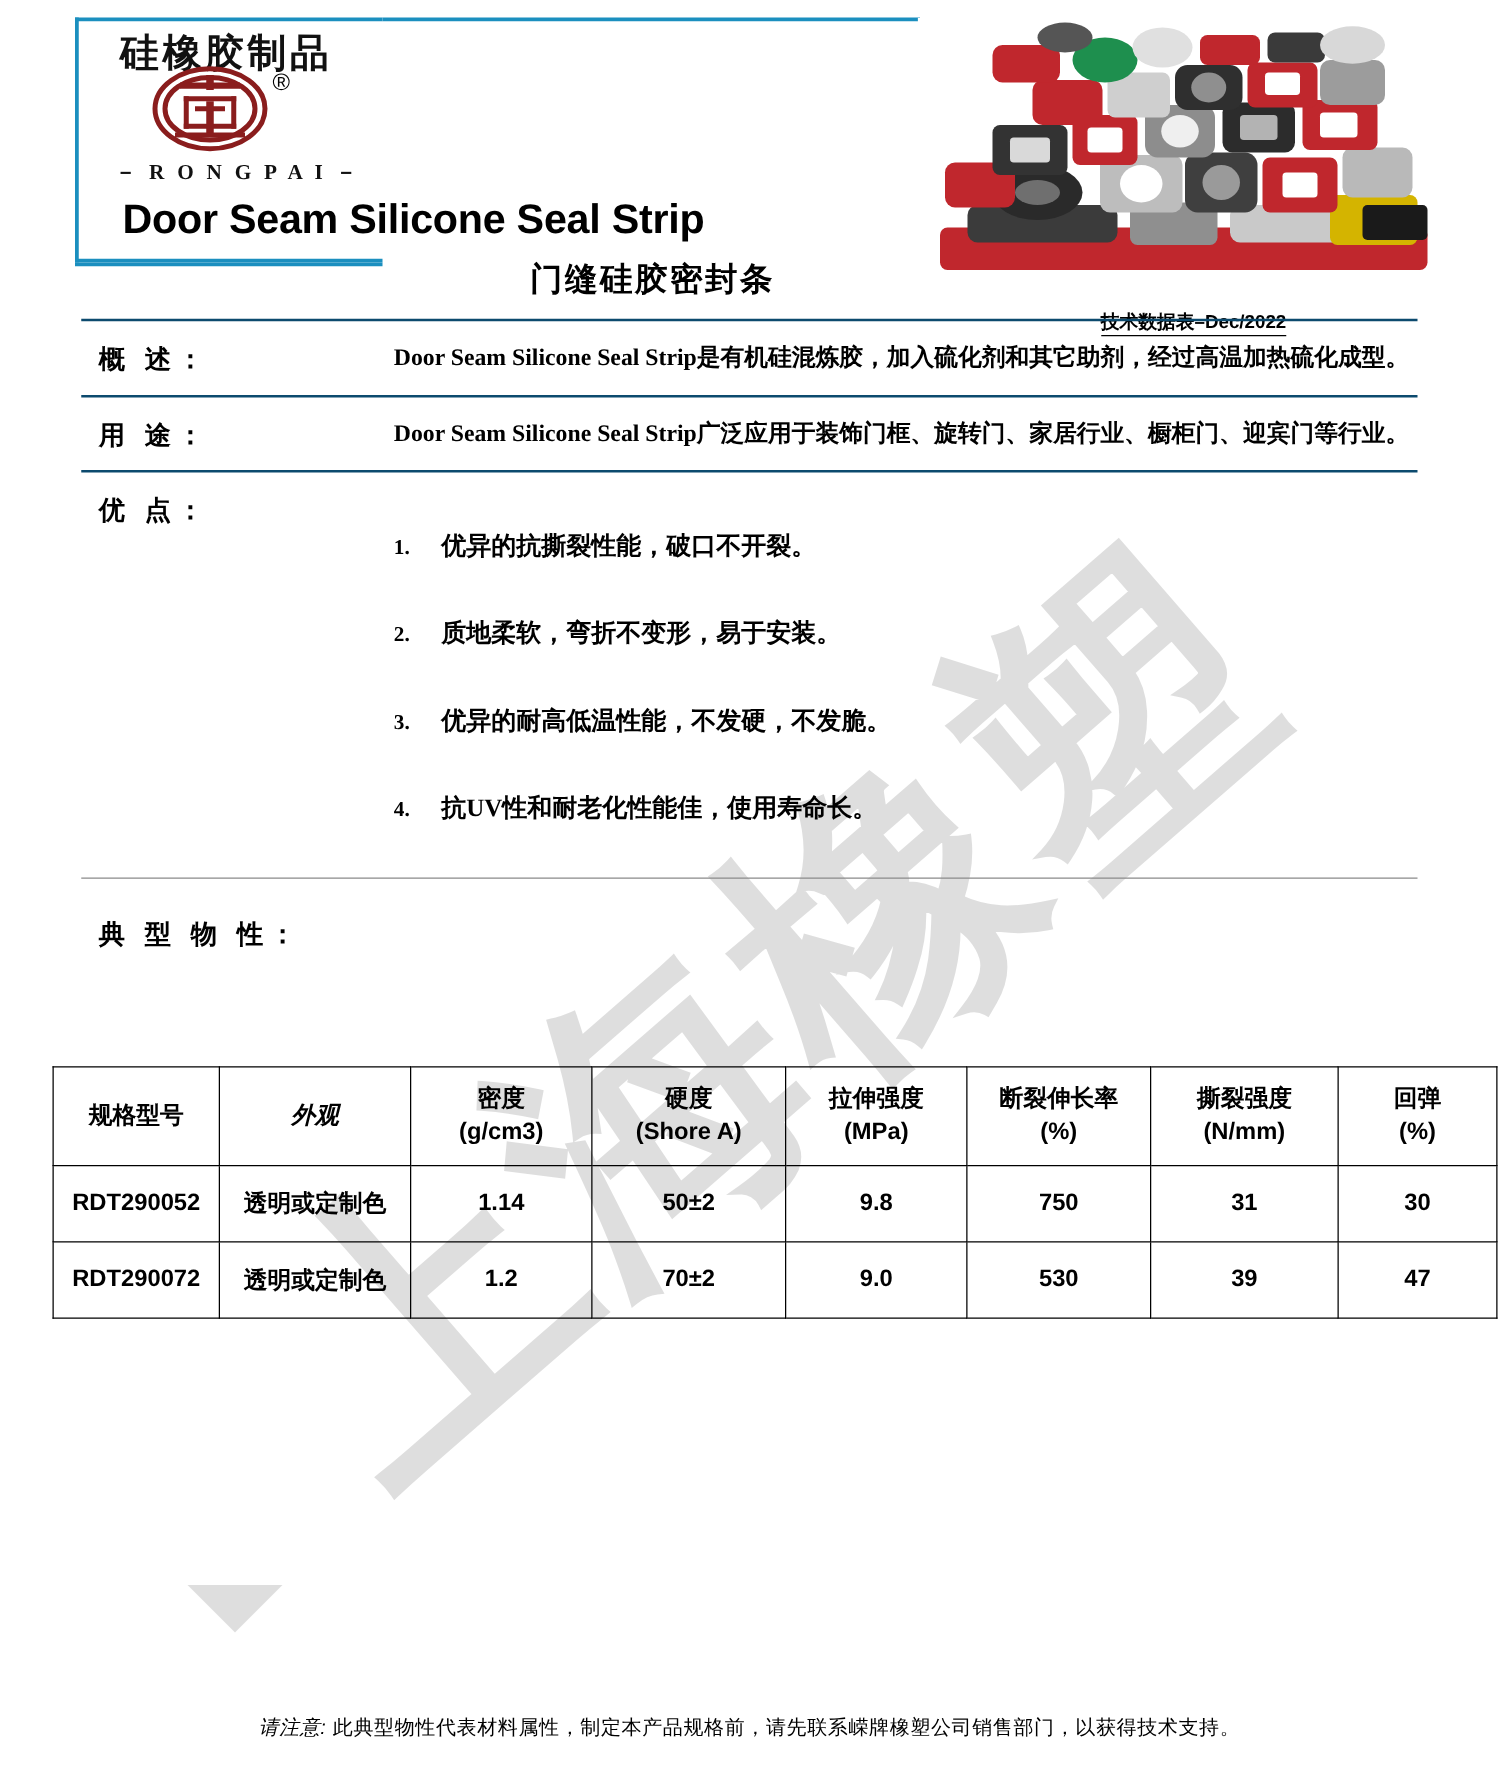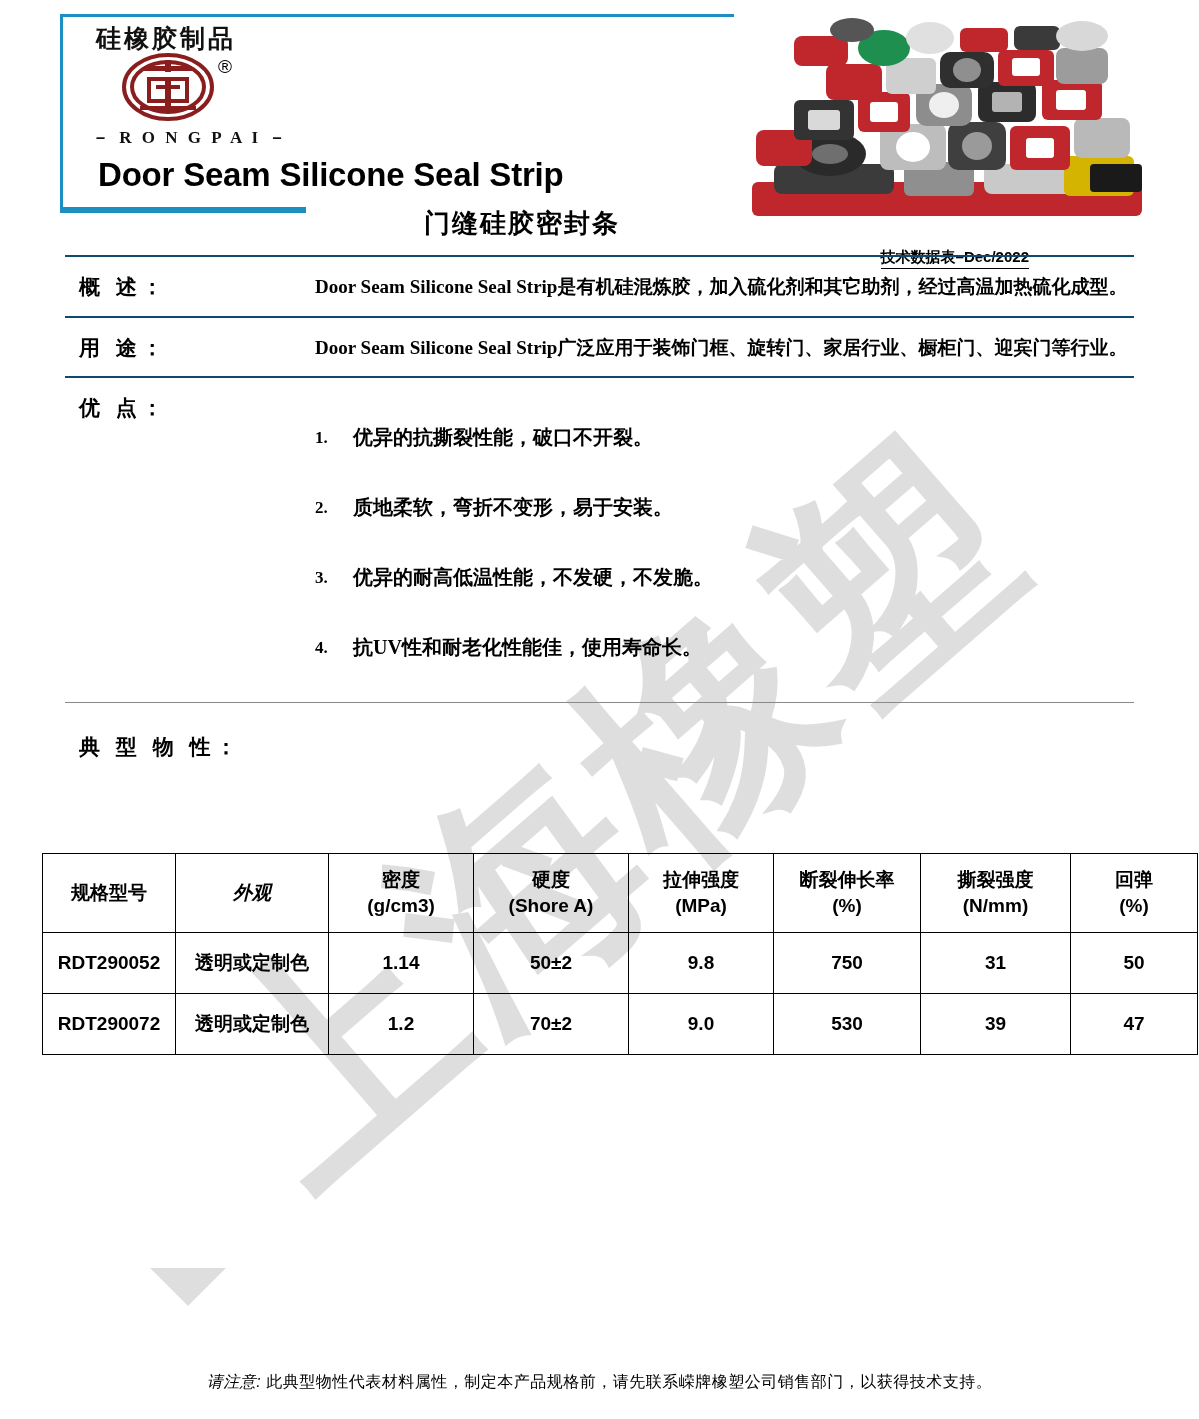--- a/index.html
+++ b/index.html
@@ -67,21 +67,21 @@
     position: absolute;
     left: 306px; top: 14px;
     width: 430px;
     height: 3px;
     background: #1b8fbf;
   }
   .logo-cn {
     position: absolute;
     left: 96px; top: 22px;
     font-family: "Liberation Sans", sans-serif;
-    font-size: 25px;
+    font-size: 31px;
     font-weight: bold;
     letter-spacing: 3px;
     color: #111;
   }
   .logo-mark {
     position: absolute;
     left: 120px; top: 52px;
     width: 96px; height: 70px;
   }
   .logo-mark svg { display: block; }
@@ -443,21 +443,21 @@
     </thead>
     <tbody>
       <tr>
         <td>RDT290052</td>
         <td>透明或定制色</td>
         <td>1.14</td>
         <td>50±2</td>
         <td>9.8</td>
         <td>750</td>
         <td>31</td>
-        <td>50</td>
+        <td>30</td>
       </tr>
       <tr>
         <td>RDT290072</td>
         <td>透明或定制色</td>
         <td>1.2</td>
         <td>70±2</td>
         <td>9.0</td>
         <td>530</td>
         <td>39</td>
         <td>47</td>

